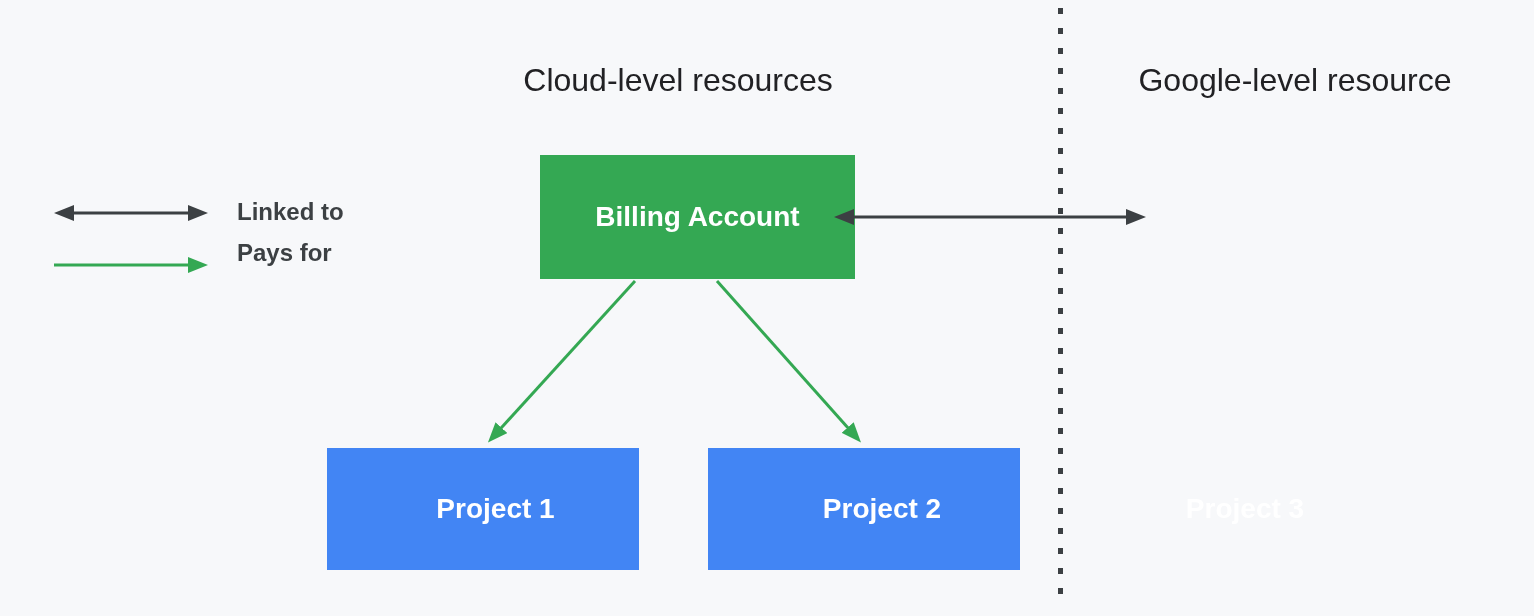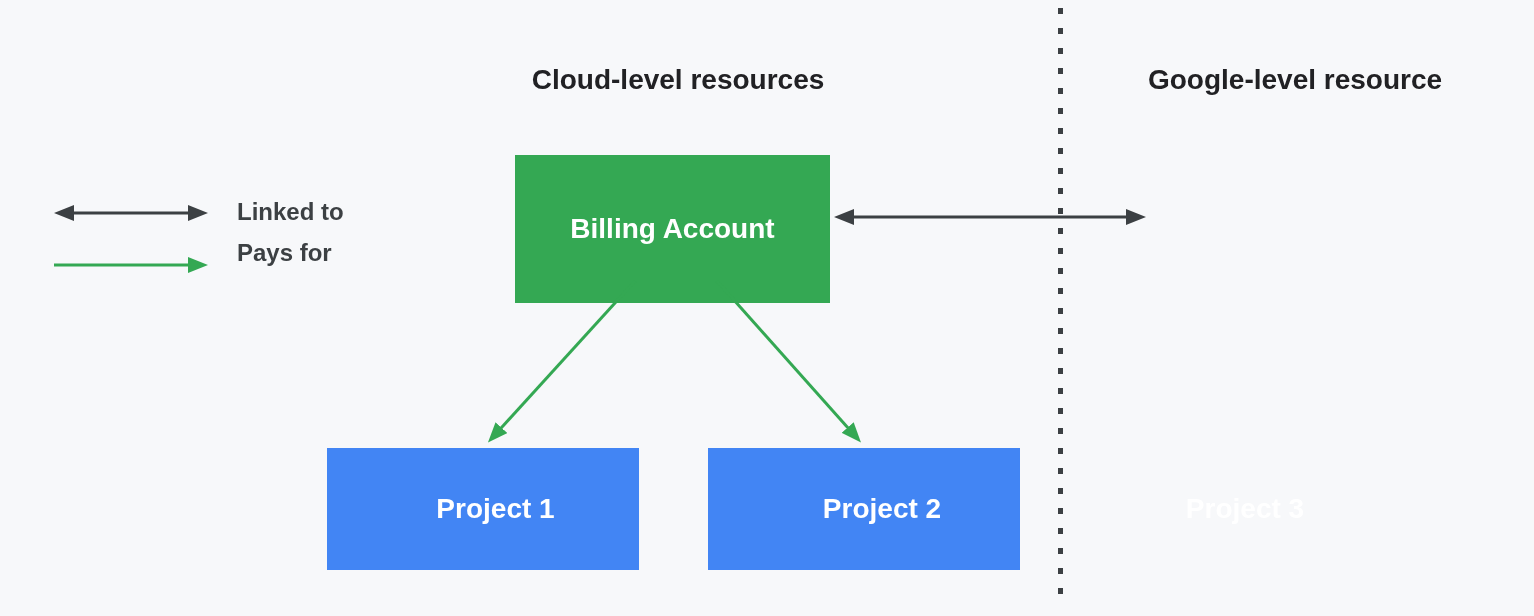--- a/index.html
+++ b/index.html
@@ -12,37 +12,37 @@
     --legend-text:#3C4043;
     --node-text:#FFFFFF;
   }
   *{box-sizing:border-box;margin:0;padding:0;}
   html,body{width:1534px;height:616px;}
   body{font-family:"Liberation Sans",sans-serif;background:var(--background);}
   .stage{position:relative;width:1534px;height:616px;background:var(--background);overflow:hidden;}
 
   .title{
     position:absolute;top:56px;height:48px;line-height:48px;
-    font-size:28px;font-weight:700;color:var(--title-text);
+    font-size:32px;font-weight:400;color:var(--title-text);
     text-align:center;white-space:nowrap;
   }
   .title-left{left:438px;width:480px;}
   .title-right{left:1065px;width:460px;}
 
   .legend-arrow{position:absolute;display:block;}
   .legend-label{
     position:absolute;left:237px;height:30px;line-height:30px;
     font-size:24px;font-weight:700;color:var(--legend-text);white-space:nowrap;
   }
 
   .node{
     position:absolute;display:flex;align-items:center;justify-content:center;
     font-size:28px;font-weight:700;color:var(--node-text);white-space:nowrap;
   }
-  .node-billing{left:515px;top:155px;width:315px;height:148px;background:var(--green);}
+  .node-billing{left:540px;top:155px;width:315px;height:124px;background:var(--green);}
   .node-payments{left:1146px;top:155px;width:313px;height:122px;background:var(--yellow);}
   .node-p1{left:327px;top:448px;width:312px;height:122px;background:var(--blue);padding-left:25px;}
   .node-p2{left:708px;top:448px;width:312px;height:122px;background:var(--blue);padding-left:36px;}
   .node-p3{left:1089px;top:448px;width:312px;height:122px;background:transparent;}
 
   .divider{
     position:absolute;left:1058px;top:8px;width:5px;height:600px;
     background:repeating-linear-gradient(to bottom,var(--arrow-dark) 0 6px,transparent 6px 20px);
   }
 

